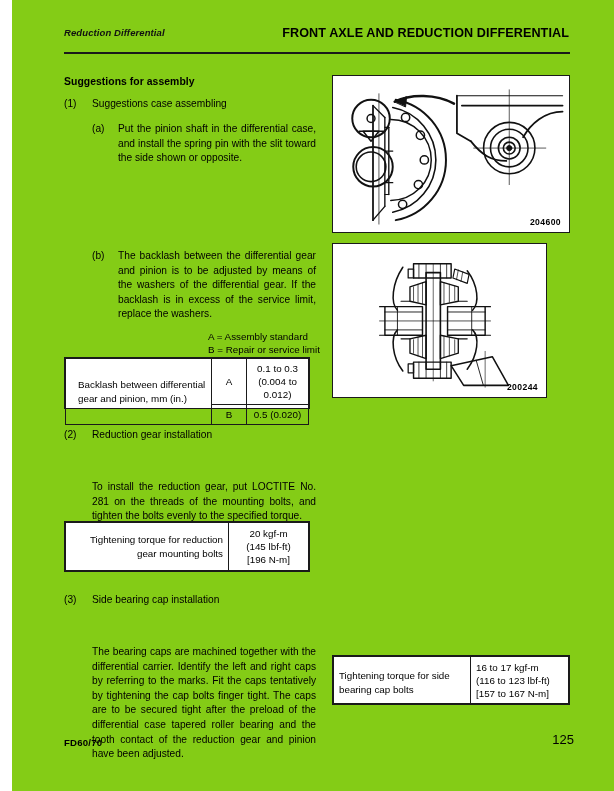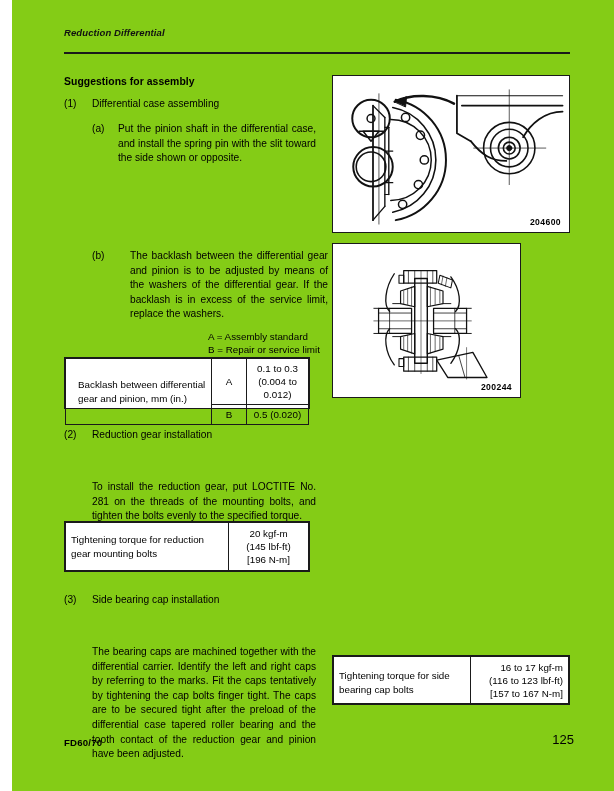--- a/index.html
+++ b/index.html
@@ -157,50 +157,50 @@
     width: 246px; height: 52px;
   }
   #backlash-table td.c1 { width: 128px; padding-left: 12px; }
   #backlash-table td.c2 { width: 24px; }
   #backlash-table td.c3 { width: auto; }
 
   #reduction-torque-table {
     left: 52px; top: 521px;
     width: 246px; height: 51px;
   }
-  #reduction-torque-table td.c1 { width: 152px; text-align: left; }
+  #reduction-torque-table td.c1 { width: 152px; text-align: right; }
   #reduction-torque-table td.c2 { text-align: center; }
 
   #sidecap-torque-table {
     left: 320px; top: 655px;
     width: 238px; height: 50px;
   }
   #sidecap-torque-table td.c1 { width: 126px; text-align: left; margin-left: 44px; }
-  #sidecap-torque-table td.c2 { text-align: right; }
+  #sidecap-torque-table td.c2 { text-align: left; }
 
   .tbl .val-multi {
     white-space: pre-line;
     line-height: 13px;
   }
 
   
   .figure {
     position: absolute;
     border: 1.4px solid #1a1a1a;
     box-sizing: border-box;
     background: #ffffff;
     overflow: hidden;
   }
   #figure-1 {
     left: 320px; top: 75px;
     width: 238px; height: 158px;
   }
   #figure-2 {
     left: 320px; top: 243px;
-    width: 189px; height: 155px;
+    width: 215px; height: 155px;
   }
   .fig-caption {
     position: absolute;
     right: 8px;
     bottom: 5px;
     font-size: 8.6px;
     font-weight: bold;
     letter-spacing: 0.4px;
   }
   .fig-svg {
@@ -225,38 +225,39 @@
     font-weight: normal;
   }
 </style>
 </head>
 <body>
 
 <div class="page">
 
   <div class="header">
     <div class="header-left">Reduction Differential</div>
+    <div class="header-right">FRONT AXLE AND REDUCTION DIFFERENTIAL</div>
   </div>
   <div class="header-rule"></div>
 
   <div class="sec-title" style="left:52px; top:76px;">Suggestions for assembly</div>
 
   <div class="numbered" style="left:52px; top:97px; width:252px;">
     <span class="num-marker">(1)</span>
-    <span class="num-body">Differential case assembling</span>
+    <span class="num-body">Suggestions case assembling</span>
   </div>
 
   <div class="letter-block" style="left:80px; top:122px; width:224px;">
     <span class="letter-marker">(a)</span>
     <div class="letter-body" style="width:198px;">Put the pinion shaft in the differential case, and install the spring pin with the slit toward the side shown or opposite.</div>
   </div>
 
   <div class="letter-block" style="left:80px; top:249px; width:224px;">
     <span class="letter-marker">(b)</span>
-    <div class="letter-body" style="width:198px;margin-left:12px;">The backlash between the differential gear and pinion is to be adjusted by means of the washers of the differential gear. If the backlash is in excess of the service limit, replace the washers.</div>
+    <div class="letter-body" style="width:198px;">The backlash between the differential gear and pinion is to be adjusted by means of the washers of the differential gear. If the backlash is in excess of the service limit, replace the washers.</div>
   </div>
 
   <div class="legend-lines" style="left:196px; top:330px;">A = Assembly standard
 B = Repair or service limit</div>
 
   <div class="tbl" id="backlash-table">
     <table>
       <tbody>
           <tr>
         <td class="c1 cell-label" rowspan="2">Backlash between differential gear and pinion, mm (in.)</td>

